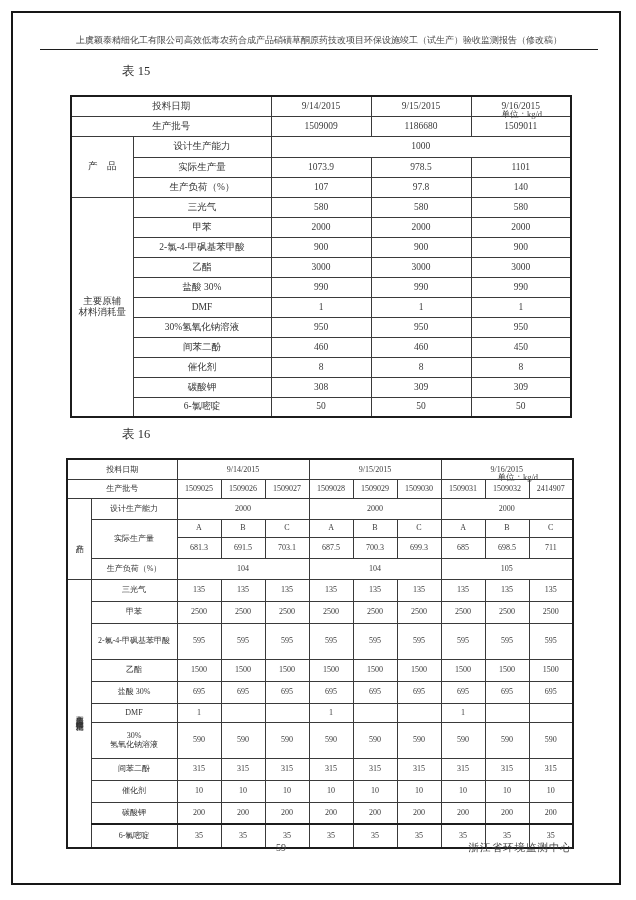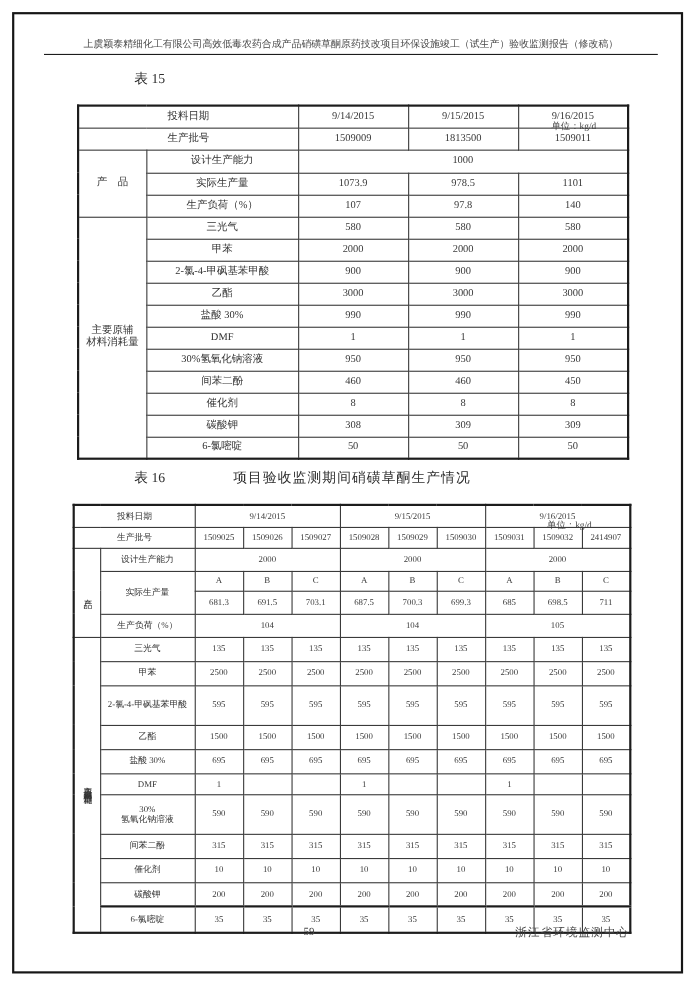--- a/index.html
+++ b/index.html
@@ -55,21 +55,21 @@
   <tbody id="t15-body">
       <tr style="height: 20px;">
         <td colspan="2" class="lbl">投料日期</td>
         <td>9/14/2015</td>
         <td>9/15/2015</td>
         <td>9/16/2015</td>
       </tr>
       <tr style="height: 20px;">
         <td colspan="2" class="lbl">生产批号</td>
         <td>1509009</td>
-        <td>1813500</td>
+        <td>1186680</td>
         <td>1509011</td>
       </tr>
       <tr style="height: 21px;">
         <td rowspan="3" class="lbl">产　品</td>
         <td class="lbl">设计生产能力</td>
         <td colspan="3">1000</td>
       </tr>
       <tr style="height: 20px;">
         <td class="lbl">实际生产量</td>
         <td>1073.9</td>
@@ -148,21 +148,20 @@
         <td class="lbl">6-氯嘧啶</td>
         <td>50</td>
         <td>50</td>
         <td>50</td>
       </tr>
     </tbody>
 </table>
 
 <div class="caption" style="left:70px; top:426px;">
   <span class="cap-label">表 16</span>
-  <span>项目验收监测期间硝磺草酮生产情况</span>
 </div>
 <div class="unit" style="left:70px; top:446px; width:468px;">单位：kg/d</div>
 
 <table id="t16">
   <colgroup>
       <col style="width:24px">
       <col style="width:86px">
       <col span="9" style="width:44px">
     </colgroup>
   <tbody id="t16-body">

